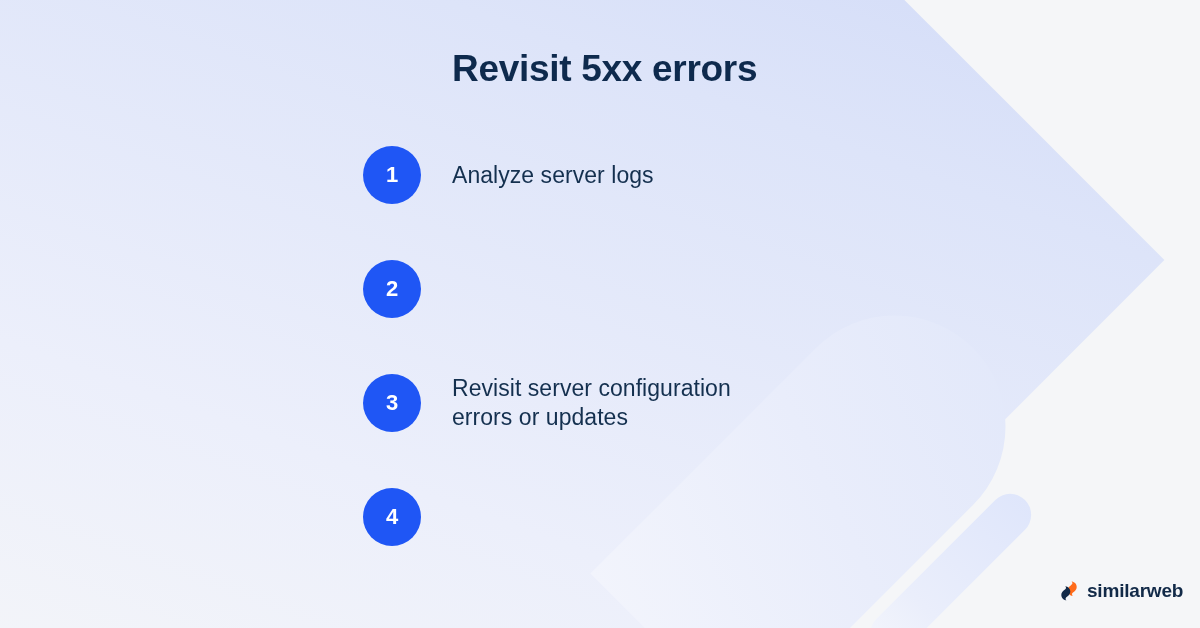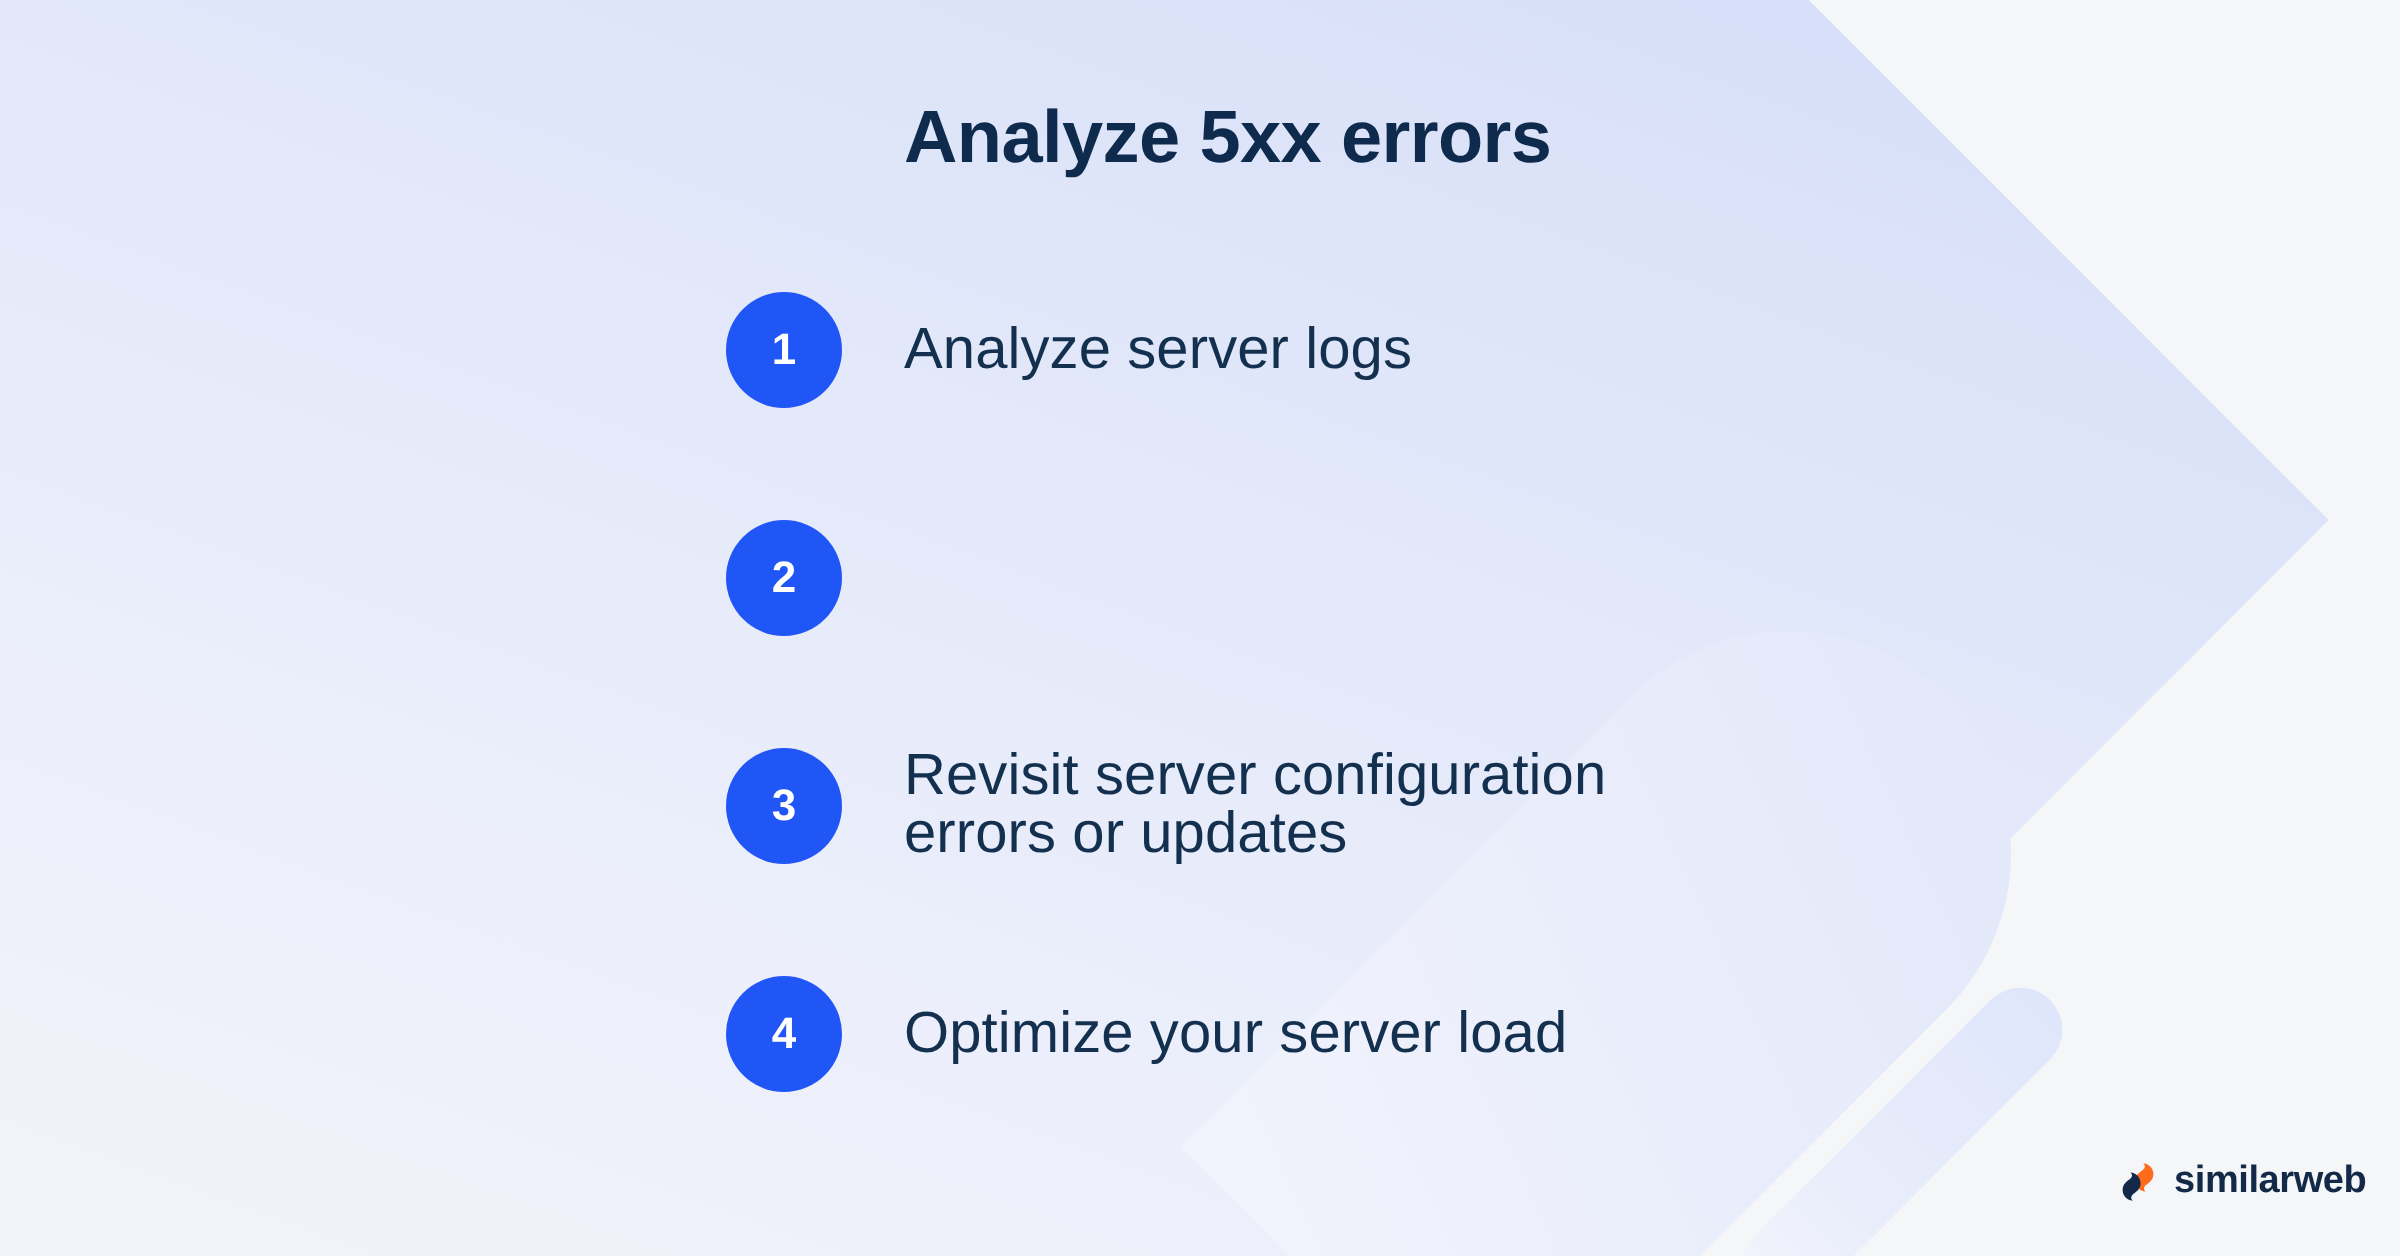--- a/index.html
+++ b/index.html
@@ -118,21 +118,21 @@
     align-items: center;
     justify-content: center;
     font-size: 22px;
     font-weight: bold;
     line-height: 1;
   }
 
   .step-label {
     margin-left: 31px;
     color: #14304f;
-    font-size: 29px;
+    font-size: 23px;
     line-height: 29px;
     font-weight: normal;
     letter-spacing: 0.05px;
     align-self: center;
     white-space: pre-line;
   }
 
   
   .logo {
     position: absolute;
@@ -161,42 +161,41 @@
 <div class="canvas">
 
   <div class="bg-layer">
     <div class="wedge"></div>
     <div class="blob-capsule"></div>
     <div class="blob-bar"></div>
   </div>
 
   <div class="content">
 
-    <h1 class="page-title">Analyze 5xx errors</h1>
+    <h1 class="page-title">Revisit 5xx errors</h1>
 
     <ul class="steps">
 
       <li class="step">
         <span class="step-badge">1</span>
         <span class="step-label">Analyze server logs</span>
       </li>
 
       <li class="step">
         <span class="step-badge">2</span>
       </li>
 
       <li class="step">
         <span class="step-badge">3</span>
         <span class="step-label">Revisit server configuration
 errors or updates</span>
       </li>
 
       <li class="step">
         <span class="step-badge">4</span>
-        <span class="step-label">Optimize your server load</span>
       </li>
 
     </ul>
 
     <div class="logo">
       <svg class="logo-mark" viewBox="0 0 22 22">
         <path d="M13.1 1.6c3.1 0 5.6 2.4 5.6 5.4 0 2.2-1.2 3.7-3 5.0-1.0 0.7-1.7 1.3-1.7 2.3 0 0.6 0.3 1.1 0.8 1.5-2.9-0.2-5.1-2.5-5.1-5.4 0-2.2 1.2-3.6 3.0-4.9 1.0-0.7 1.7-1.4 1.7-2.4 0-0.6-0.3-1.1-0.8-1.5z" fill="#ff6b1a"></path>
         <path d="M8.9 20.4c-3.1 0-5.6-2.4-5.6-5.4 0-2.2 1.2-3.7 3.0-5.0 1.0-0.7 1.7-1.3 1.7-2.3 0-0.6-0.3-1.1-0.8-1.5 2.9 0.2 5.1 2.5 5.1 5.4 0 2.2-1.2 3.6-3.0 4.9-1.0 0.7-1.7 1.4-1.7 2.4 0 0.6 0.3 1.1 0.8 1.5z" fill="#122a48"></path>
       </svg>
       <span class="logo-word">similarweb</span>

